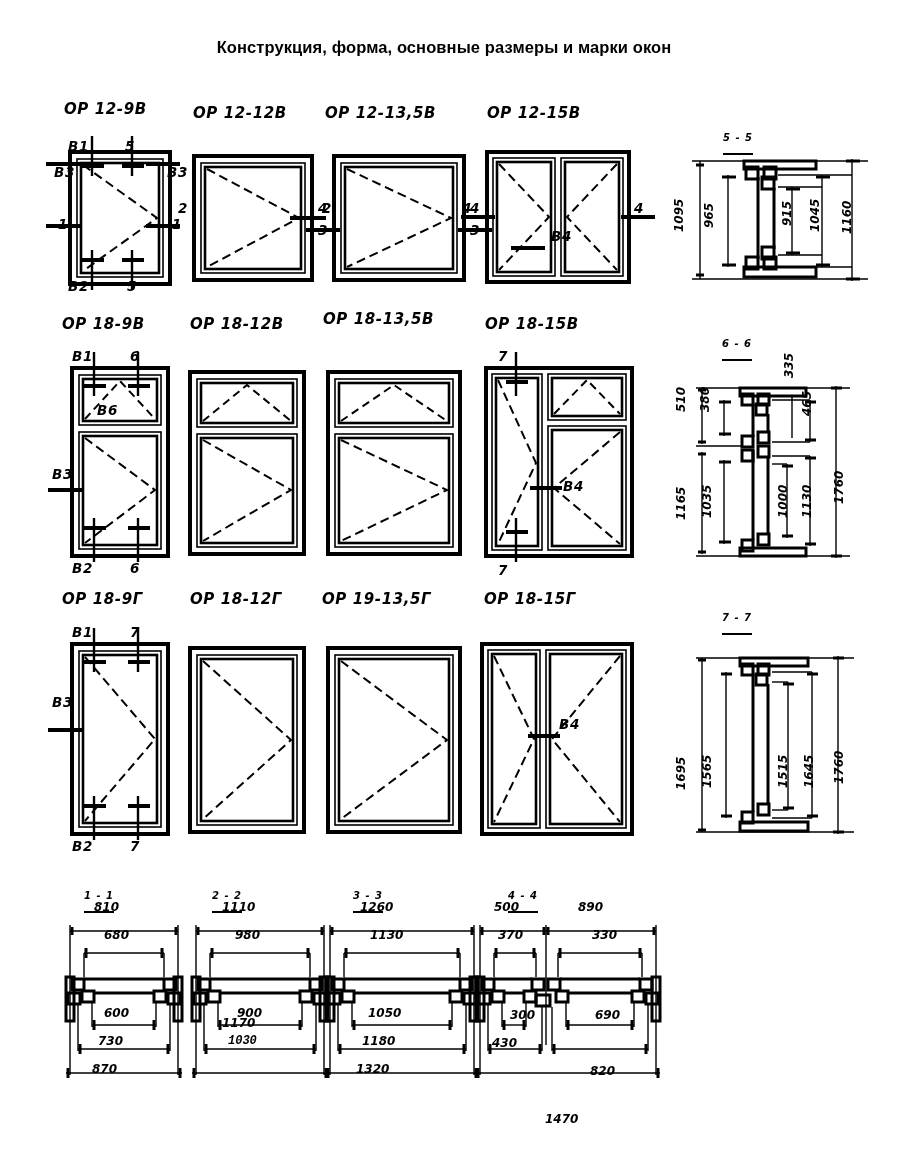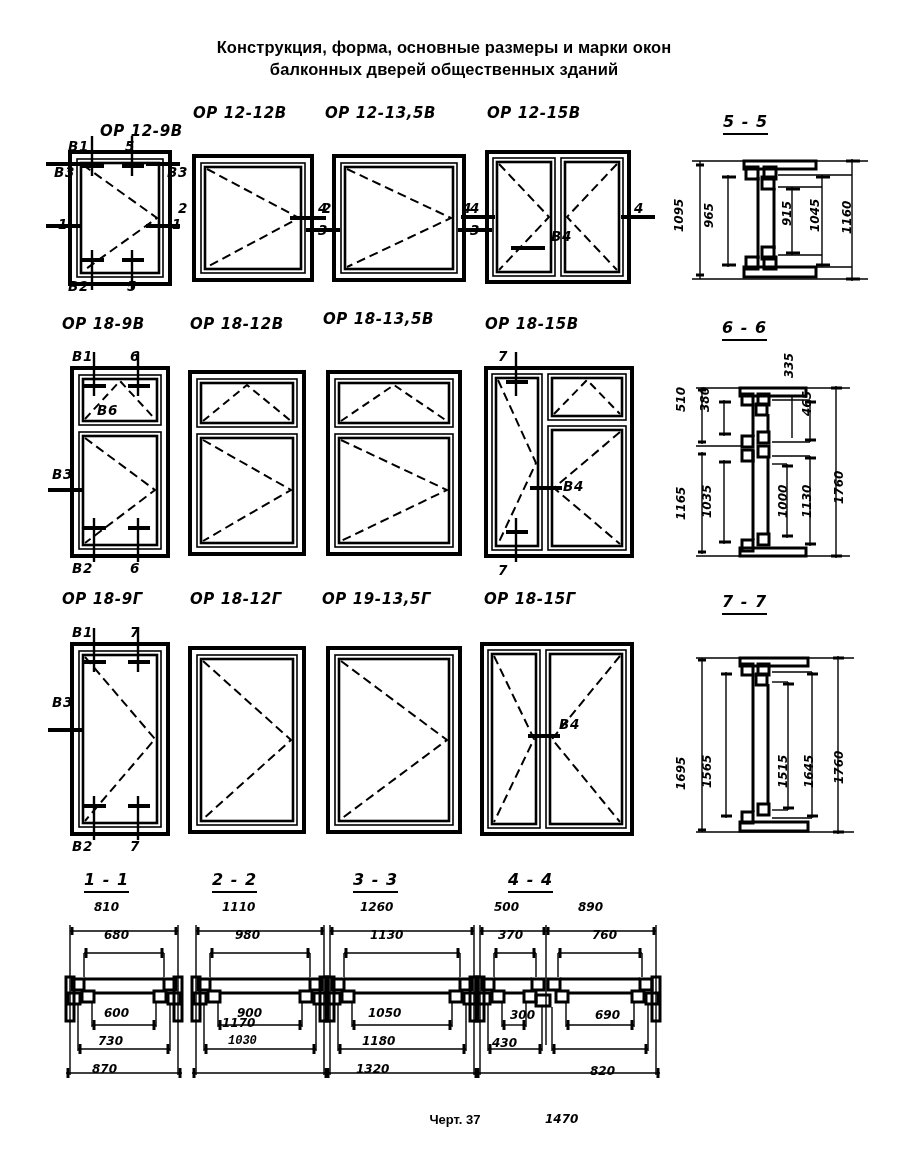--- a/index.html
+++ b/index.html
@@ -35,41 +35,41 @@
     letter-spacing:0.6px;
     white-space:nowrap;
     position:absolute;
   }
   .eng.mark{font-size:13.5px;}
   .eng.dim{font-size:12px;font-weight:bold;letter-spacing:0px;}
 
   .secttl{
     position:absolute;
     font-family:"DejaVu Sans", sans-serif;
-    font-style:italic;font-weight:bold;font-size:16px;
+    font-style:italic;font-weight:bold;font-size:10px;
     letter-spacing:1px;
     border-bottom:2px solid #000;
-    padding-bottom:2px;
+    padding-bottom:10px;
     white-space:nowrap;
+    margin-top:20px;
   }
 
   svg{position:absolute;left:0;top:0;overflow:visible;}
   .wrap{position:absolute;}
 </style>
 </head>
 <body>
 
 <div class="page">
 
   <div class="title">
     <div>Конструкция, форма, основные размеры и марки окон</div>
-    <div>балконных дверей общественных зданий</div>
-  </div>
-
-  <div class="eng" style="left:64px;top:122px;margin-left:36px;">ОР 12-9В</div>
+  </div>
+
+  <div class="eng" style="left:64px;top:100px;">ОР 12-9В</div>
   <div class="eng" style="left:193px;top:104px;">ОР 12-12В</div>
   <div class="eng" style="left:325px;top:104px;">ОР 12-13,5В</div>
   <div class="eng" style="left:487px;top:104px;">ОР 12-15В</div>
 
   <div class="wrap" style="left:66px;top:148px;">
     <svg width="108" height="140" viewBox="0 0 108 140">
       <rect x="4" y="4" width="100" height="132" fill="none" stroke="#000" stroke-width="4"></rect>
       <rect x="11" y="11" width="86" height="118" fill="none" stroke="#000" stroke-width="1.6"></rect>
       <rect x="15" y="15" width="78" height="110" fill="none" stroke="#000" stroke-width="2.6"></rect>
       <path d="M17,17 L91,70 L17,123" fill="none" stroke="#000" stroke-width="2" stroke-dasharray="9,5"></path>
@@ -622,22 +622,21 @@
       <line x1="80" y1="92" x2="80" y2="136" stroke="#000" stroke-width="1.4"></line>
       <line x1="176" y1="90" x2="176" y2="136" stroke="#000" stroke-width="1.4"></line>
 
       <line x1="4" y1="158" x2="188" y2="158" stroke="#000" stroke-width="1.4"></line>
       <path d="M6,153 L6,163 M186,153 L186,163" stroke="#000" stroke-width="3"></path>
     </svg>
   </div>
   <div class="eng dim" style="left:494px;top:900px;">500</div>
   <div class="eng dim" style="left:578px;top:900px;">890</div>
   <div class="eng dim" style="left:498px;top:928px;">370</div>
-  <div class="eng dim" style="left:592px;top:928px;">760</div>
+  <div class="eng dim" style="left:592px;top:928px;">330</div>
   <div class="eng dim" style="left:498px;top:1008px;margin-left:12px;">300</div>
   <div class="eng dim" style="left:595px;top:1008px;">690</div>
   <div class="eng dim" style="left:492px;top:1036px;">430</div>
   <div class="eng dim" style="left:590px;top:1064px;">820</div>
   <div class="eng dim" style="left:545px;top:1064px;margin-top:48px;">1470</div>
 
-  <div class="caption">Черт. 37</div>
 
 </div>
 
 </body></html>

